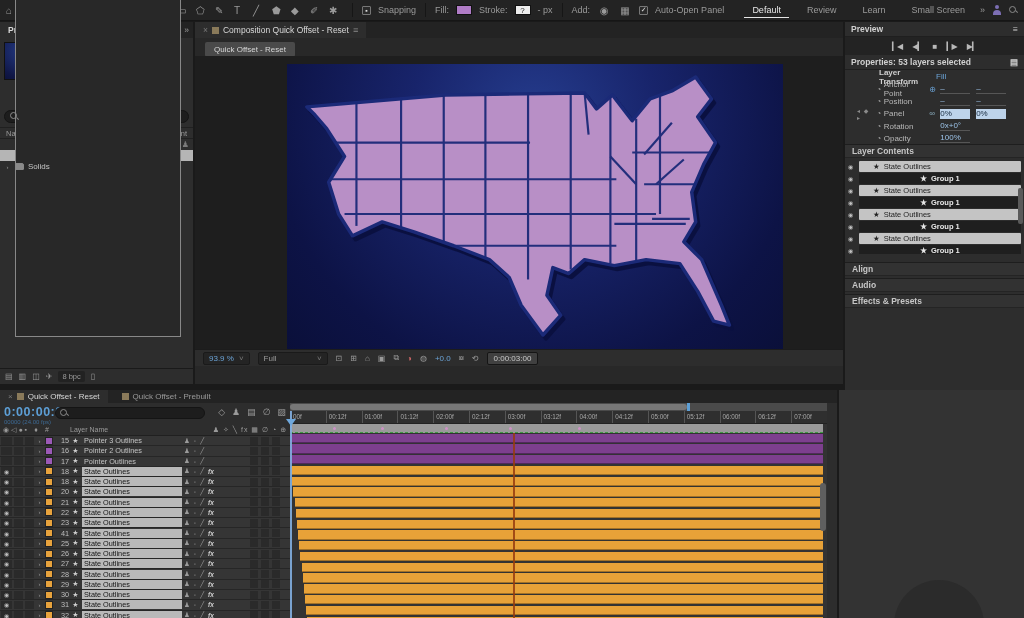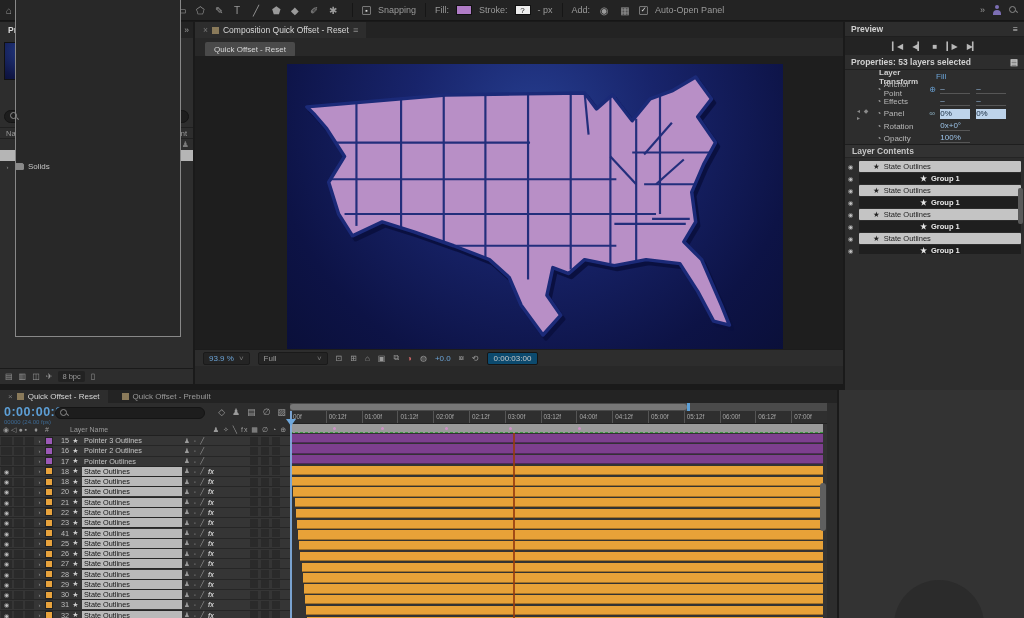--- a/index.html
+++ b/index.html
@@ -41,21 +41,21 @@
   .pfoot{left:0;top:368px;width:193px;height:16px;background:#2d2d2d;display:flex;align-items:center;gap:6px;padding:0 5px;font-size:8px;color:#9a9a9a;border-top:1px solid #1a1a1a;}
   .bpc{background:#222;padding:1px 4px;border-radius:2px;font-size:7.5px;}
   
   .comp{left:195px;top:22px;width:648px;height:362px;background:#282828;}
   .comp-pill{margin:4px 0 0 10px;display:inline-block;background:#4a4a4a;color:#d8d8d8;font-size:8px;padding:3px 9px;border-radius:2px;}
   .viewport{position:absolute;left:0;top:34px;width:648px;height:310px;background:#1e1e1e;}
   .compimg{position:absolute;left:92px;top:8px;width:496px;height:300px;background:radial-gradient(ellipse at 50% 18%,#253c8d 0%,#18246b 35%,#0d1346 75%,#0a0f38 100%);}
   .compbar{position:absolute;left:0;bottom:0;width:648px;height:17px;background:#2d2d2d;display:flex;align-items:center;gap:8px;padding:0 8px;font-size:8px;color:#9a9a9a;border-top:1px solid #1c1c1c;}
   .blue{color:#6ba3d6;}
   .dd{display:flex;align-items:center;gap:5px;background:#242424;border:1px solid #1a1a1a;padding:1px 5px;border-radius:2px;}
-  .tc-box{background:#0c4a6e;border:1px solid #151515;padding:1px 6px;color:#c8c8c8;border-radius:2px;}
+  .tc-box{background:#404040;border:1px solid #151515;padding:1px 6px;color:#c8c8c8;border-radius:2px;}
   
   .props{left:845px;top:22px;width:179px;height:368px;}
   .phead{height:15px;display:flex;align-items:center;justify-content:space-between;padding:0 6px;font-size:8.5px;font-weight:bold;color:#d0d0d0;background:#2d2d2d;border-bottom:1px solid #1f1f1f;}
   .transport{height:18px;display:flex;align-items:center;justify-content:center;gap:10px;background:#232323;font-size:8px;color:#b8b8b8;}
   .tbtn{letter-spacing:-1px;}
   .secbar{height:14px;display:flex;align-items:center;padding:0 7px;font-size:8.5px;font-weight:bold;color:#c6c6c6;background:#323232;border-top:1px solid #1e1e1e;border-bottom:1px solid #242424;}
   .trow{display:flex;align-items:center;height:12.3px;font-size:8px;color:#b8b8b8;padding:0 12px;}
   .trow .nav{width:22px;font-size:6px;color:#8a8a8a;letter-spacing:1px;}
   .trow .sw{width:12px;color:#9a9a9a;font-size:8px;text-align:center;}
   .trow .lbl{width:58px;}
@@ -246,20 +246,27 @@
     <span>Stroke:</span>
     <span class="swatch" style="background:#eee;color:#222;font-size:8px;text-align:center;line-height:9px;">?</span>
     <span>- px</span>
     <span class="tb-sep"></span>
     <span>Add:</span>
     <span class="tool">◉</span>
     <span class="tool">▦</span>
     <span class="checkbox">✓</span>
     <span>Auto-Open Panel</span>
     <span style="flex:1;"></span>
+    <span style="display:flex;gap:10px;align-items:center;">
+
+    <span class="ws active" style="--i: 0;">Default</span>
+        <span class="ws" style="--i: 1;">Review</span>
+        <span class="ws" style="--i: 2;">Learn</span>
+        <span class="ws" style="--i: 3;">Small Screen</span>
+      </span>
     <span>»</span>
     <span class="person"></span>
     <span class="mag"></span>
   </div>
 
   <div class="panel abs project">
     <div class="ptabbar">
       <span class="ptab">
           <b style="color:#d8d8d8;">Project</b>
           <span class="menu">≡</span>
@@ -417,21 +424,21 @@
         <span class="nav"></span>
         <span class="sw">◔</span>
         <span class="lbl">Anchor Point</span>
         <span class="linkic"><span></span><span class="blue">⊕</span></span>
         <span class="val">–</span>
         <span class="val">–</span>
       </div>
         <div class="trow" style="--i: 1;">
         <span class="nav"></span>
         <span class="sw">◔</span>
-        <span class="lbl">Effects</span>
+        <span class="lbl">Position</span>
         <span class="linkic"><span></span><span class="blue"></span></span>
         <span class="val">–</span>
         <span class="val">–</span>
       </div>
         <div class="trow" style="--i: 2;">
         <span class="nav">◂ ◆ ▸</span>
         <span class="sw">◔</span>
         <span class="lbl">Panel</span>
         <span class="linkic"><span>∞</span><span class="blue"></span></span>
         <span class="val hl">0%</span>
@@ -509,20 +516,26 @@
         <div class="crow" style="--i: 7;">
         <span class="ceye">◉</span>
         <span class="cbar dark">
             <span>★</span>
             <span>Group 1</span>
           </span>
       </div>
       </div>
     <div class="cscroll"></div>
     <div style="height:6px;"></div>
+    <div>
+
+    <div class="secbar" style="margin-top: 2px; --i: 0;">Align</div>
+        <div class="secbar" style="margin-top: 2px; --i: 1;">Audio</div>
+        <div class="secbar" style="margin-top: 2px; --i: 2;">Effects &amp; Presets</div>
+      </div>
   </div>
 
   <div class="panel abs timeline">
     <div class="ttabs">
 
     <span class="ttab active" style="--i: 0;">
         <span class="dim">×</span>
         <span class="chip"></span>
         <span>Quick Offset - Reset</span>
       </span>

